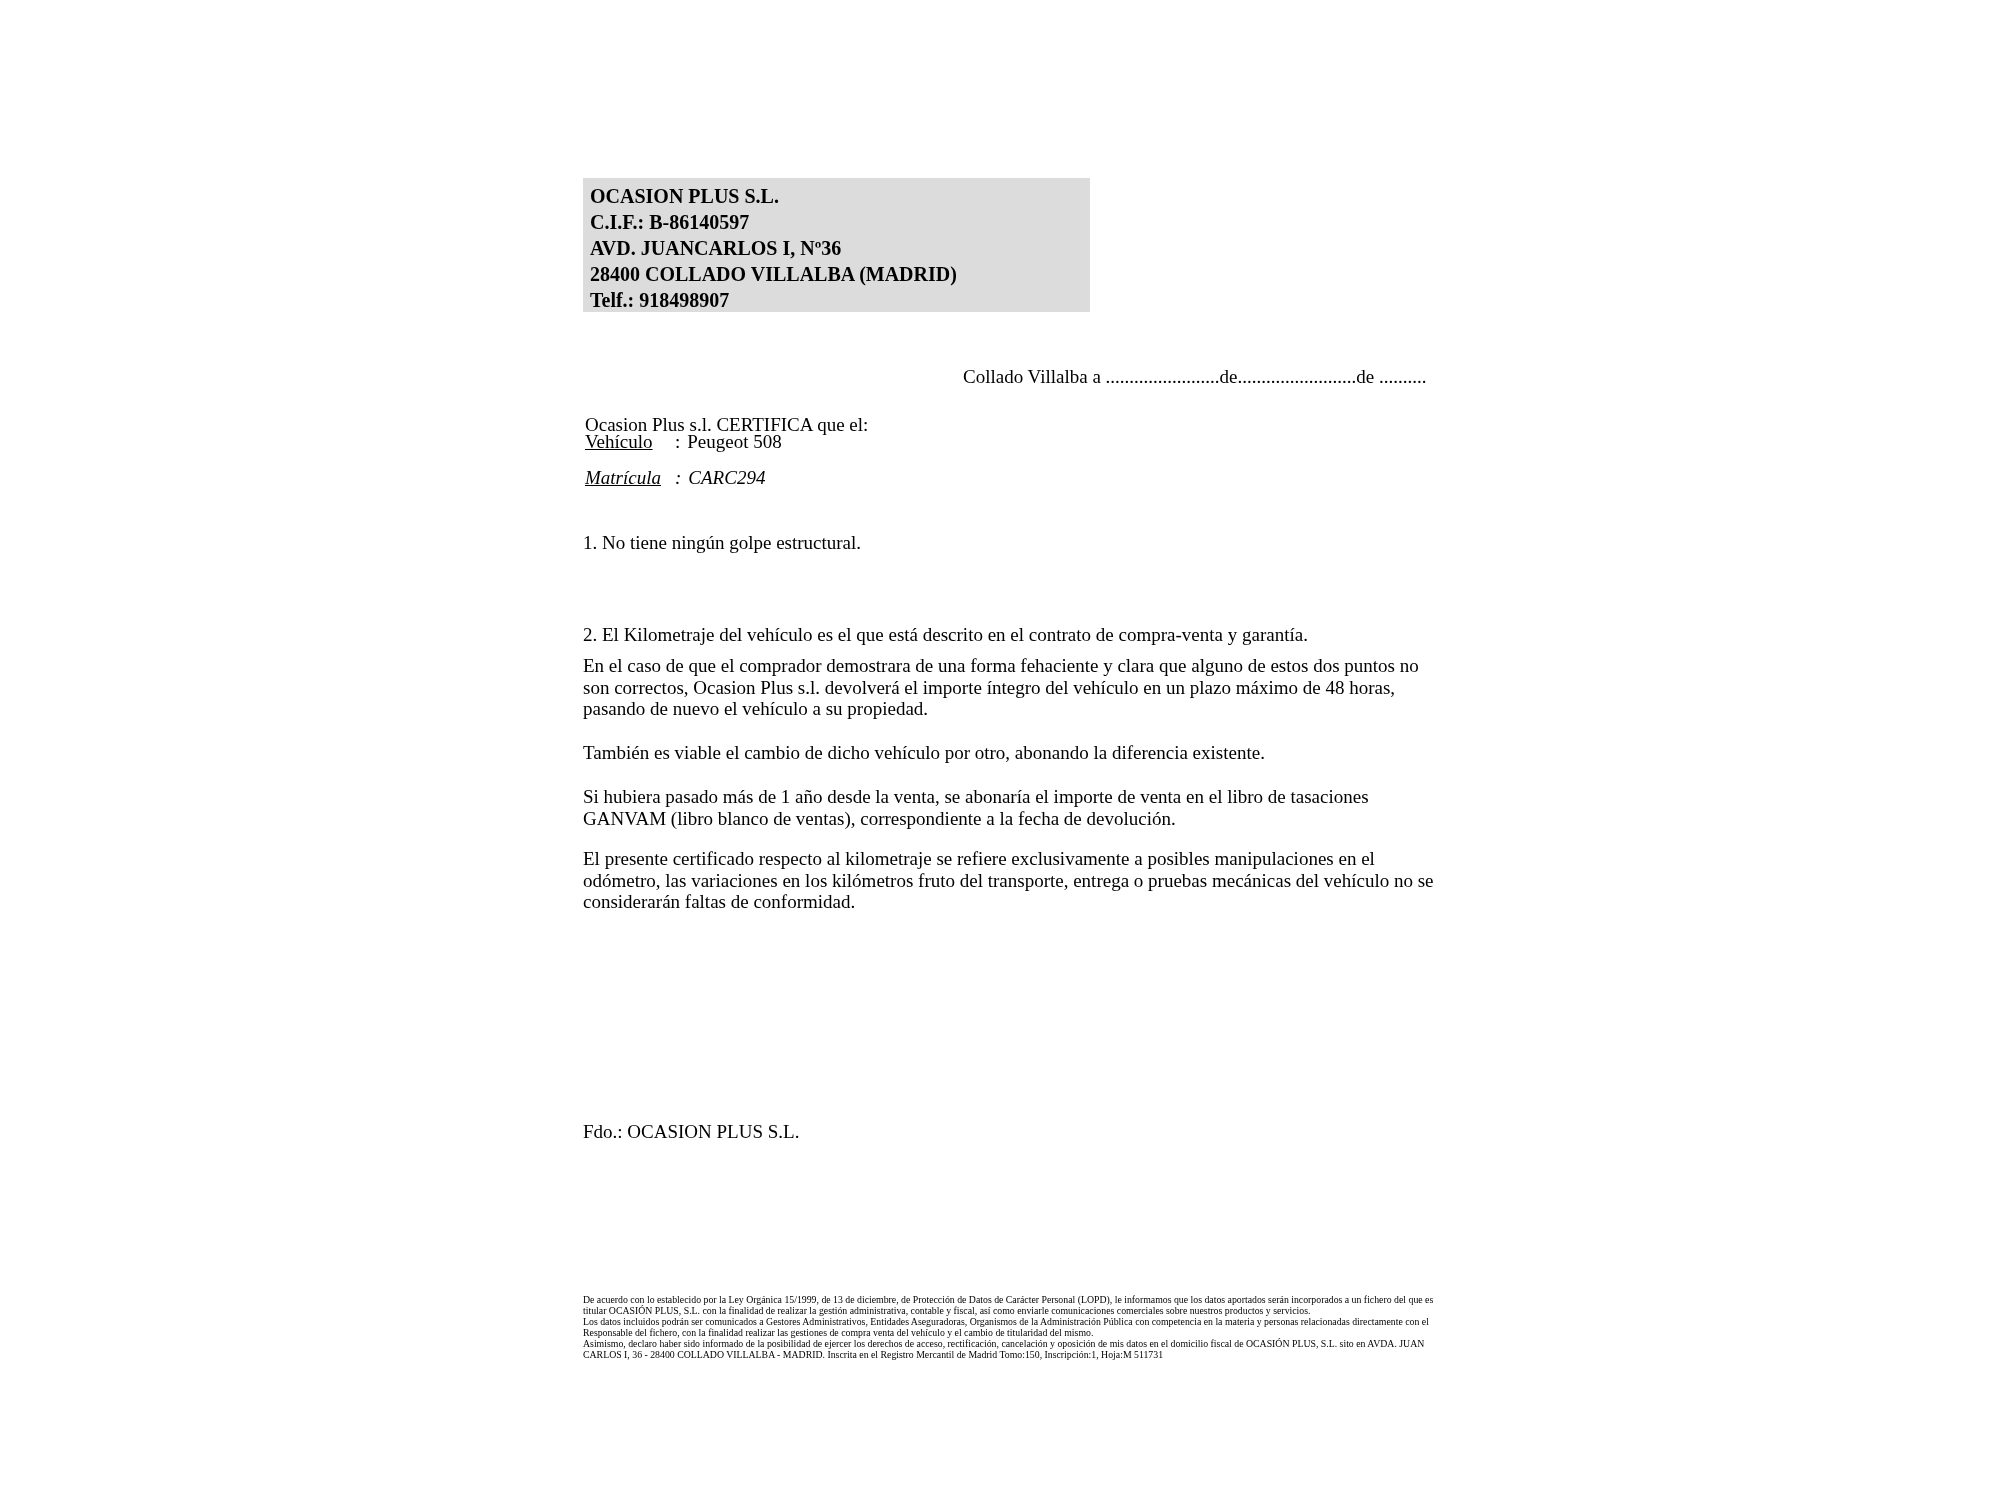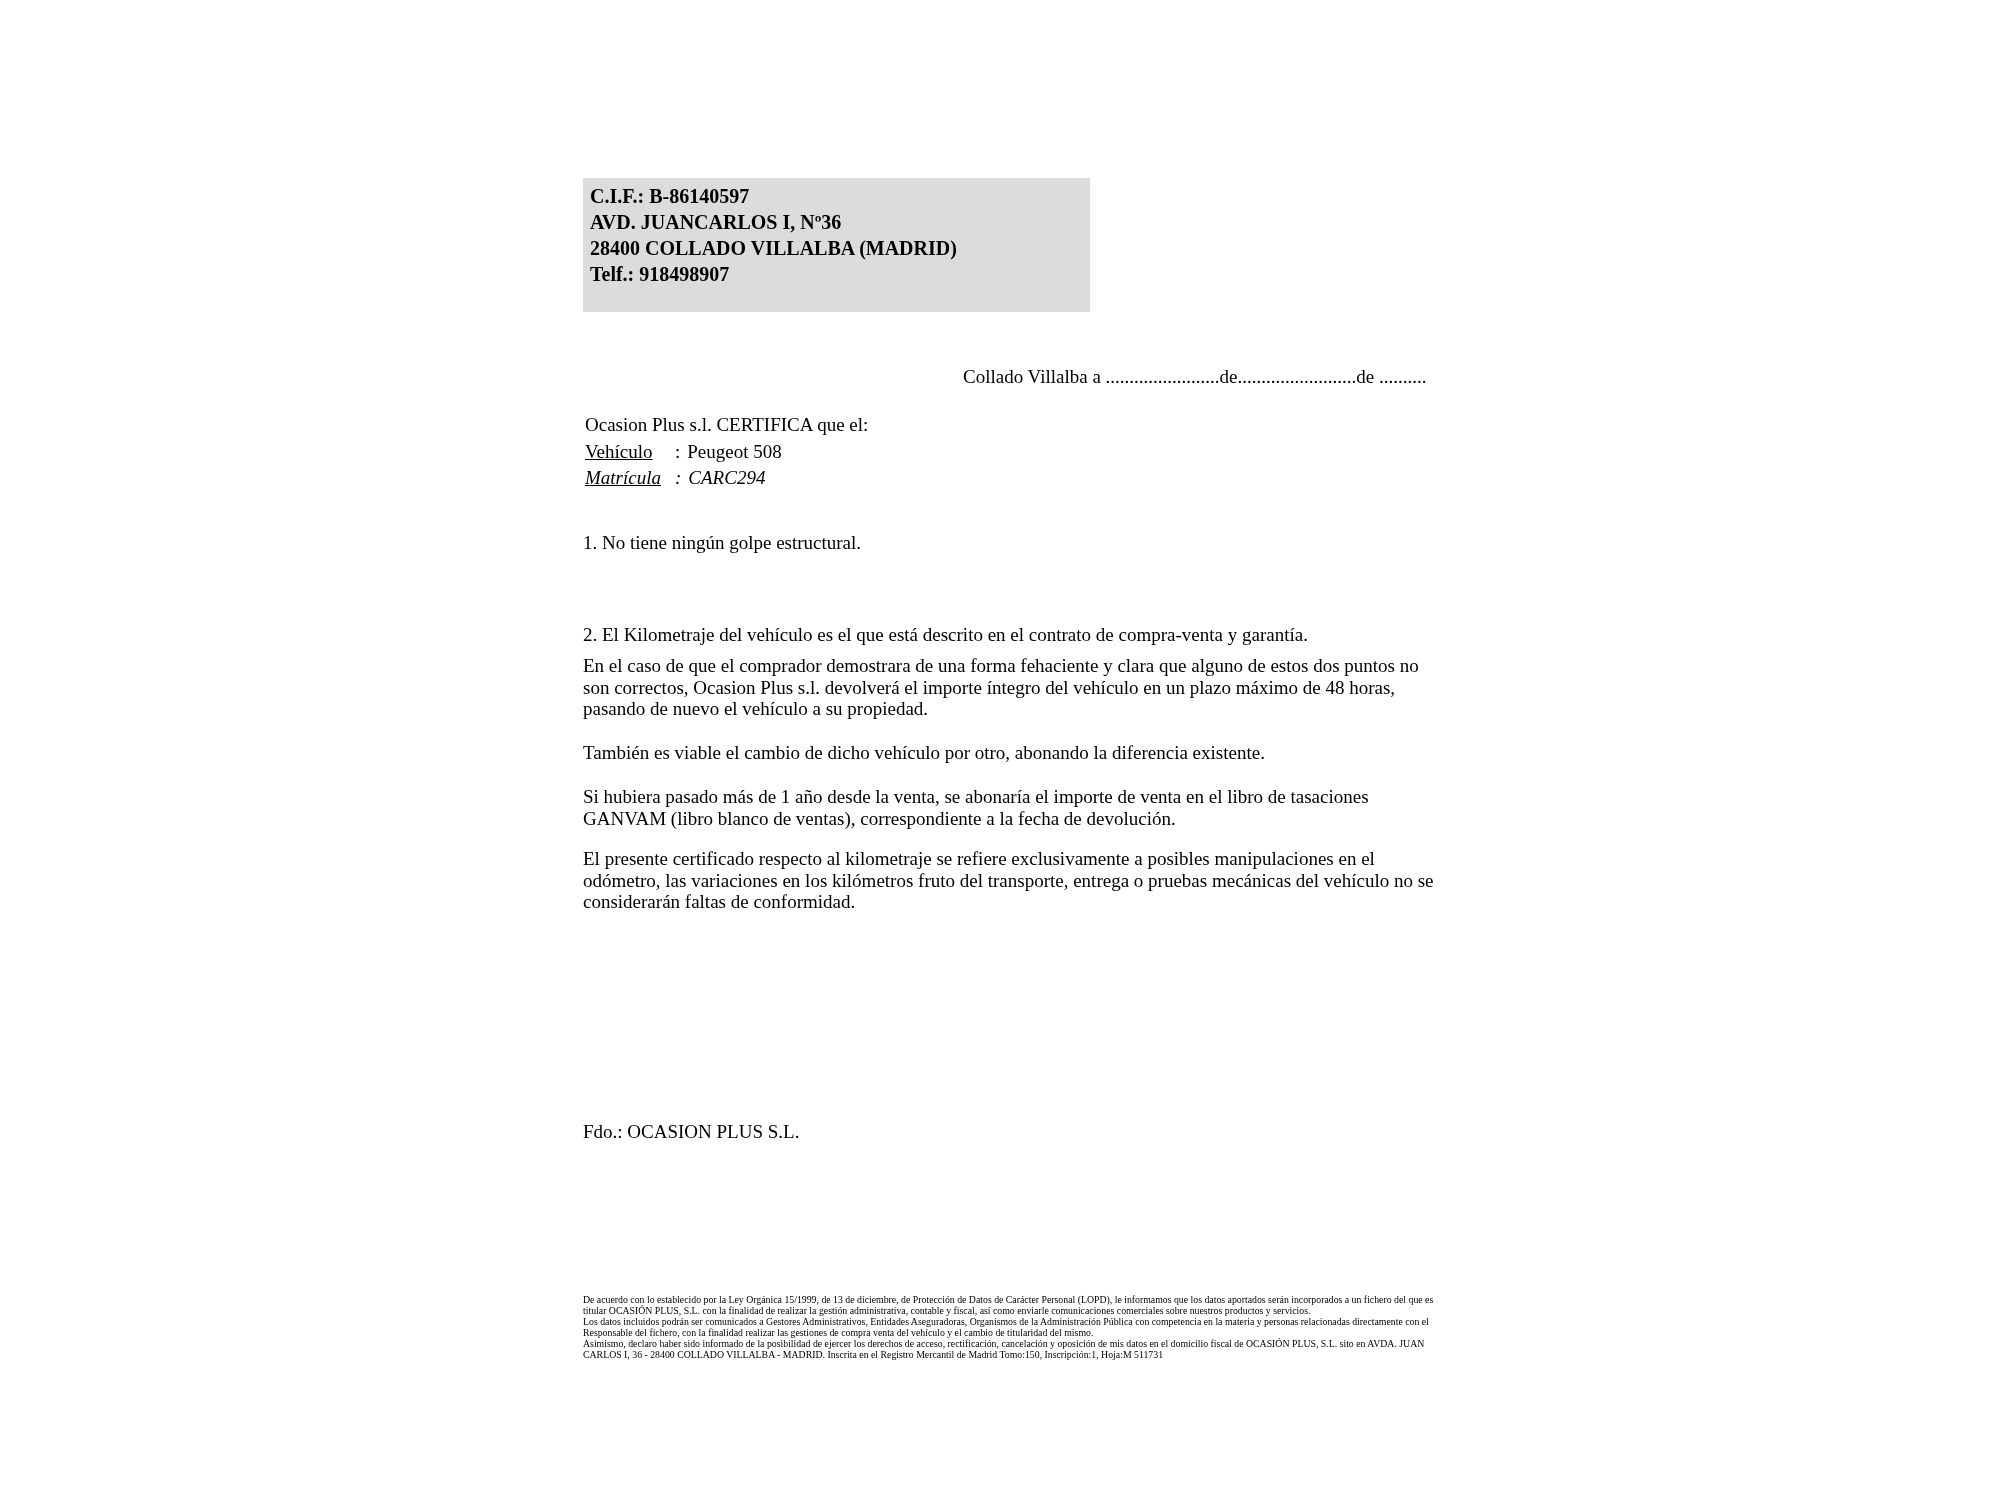--- a/index.html
+++ b/index.html
@@ -32,21 +32,21 @@
   
   .date-line {
     left: 963px; top: 366px;
     font-size: 19px;
     white-space: nowrap;
   }
 
   
   .certifica-line { left: 585px; top: 414px; font-size: 19px; }
   .field-row { font-size: 19px; height: 26px; }
-  .field-row.vehiculo  { left: 585px; top: 441px; }
+  .field-row.vehiculo  { left: 585px; top: 431px; }
   .field-row.matricula { left: 585px; top: 467px; font-style: italic; }
   .field-label { display: inline-block; width: 90px; }
   .field-label > span { text-decoration: underline; }
   .field-sep { margin-right: 7px; }
 
   
   .point { font-size: 19px; white-space: nowrap; }
   .point.p1 { left: 583px; top: 532px; }
   .point.p2 { left: 583px; top: 576px; margin-top: 48px; }
 
@@ -74,20 +74,21 @@
     line-height: 11px;
   }
   .legal p { margin: 0; }
 </style>
 </head>
 <body>
 
 <div class="page">
 
   <div class="abs header-box">
+    <div class="hb-line">OCASION PLUS S.L.</div>
     <div class="hb-line">C.I.F.: B-86140597</div>
     <div class="hb-line">AVD. JUANCARLOS I, Nº36</div>
     <div class="hb-line">28400 COLLADO VILLALBA (MADRID)</div>
     <div class="hb-line">Telf.: 918498907</div>
   </div>
 
   <div class="abs date-line">Collado Villalba a ........................de.........................de ..........</div>
 
   <div class="abs certifica-line">Ocasion Plus s.l. CERTIFICA que el:</div>
 

